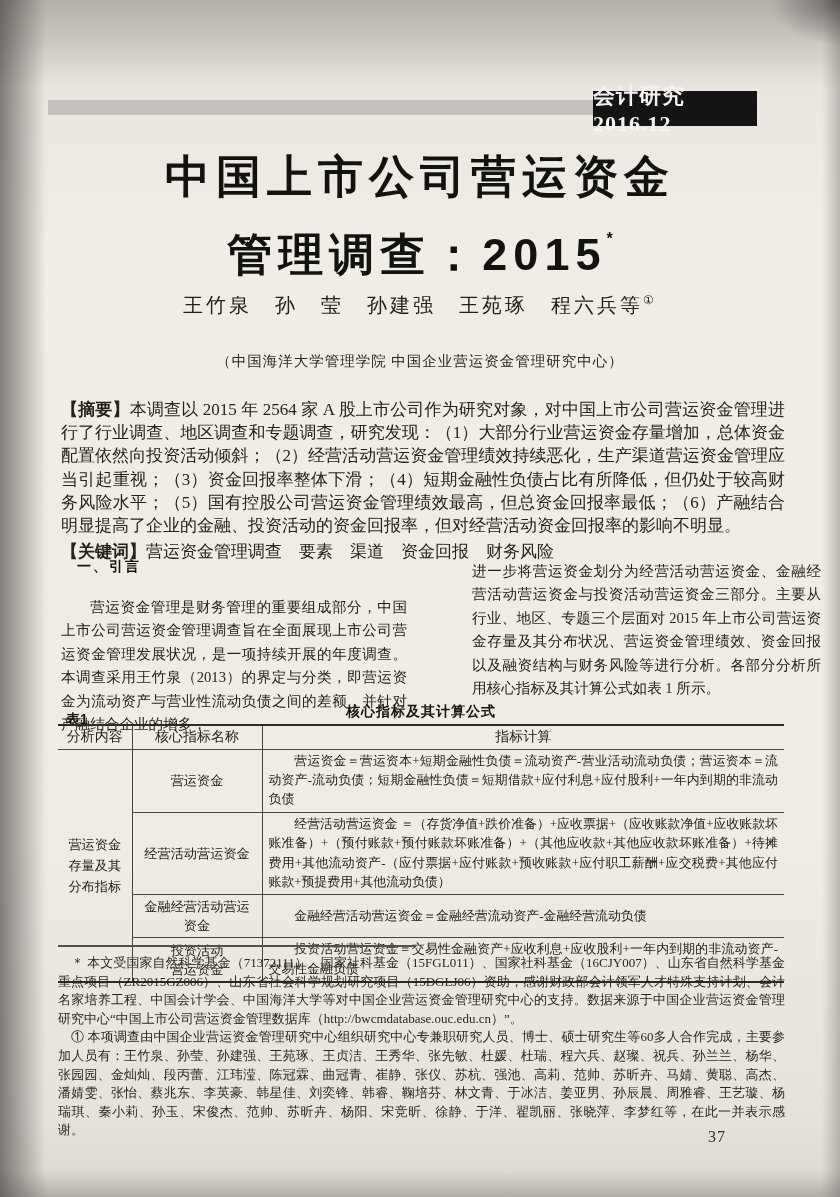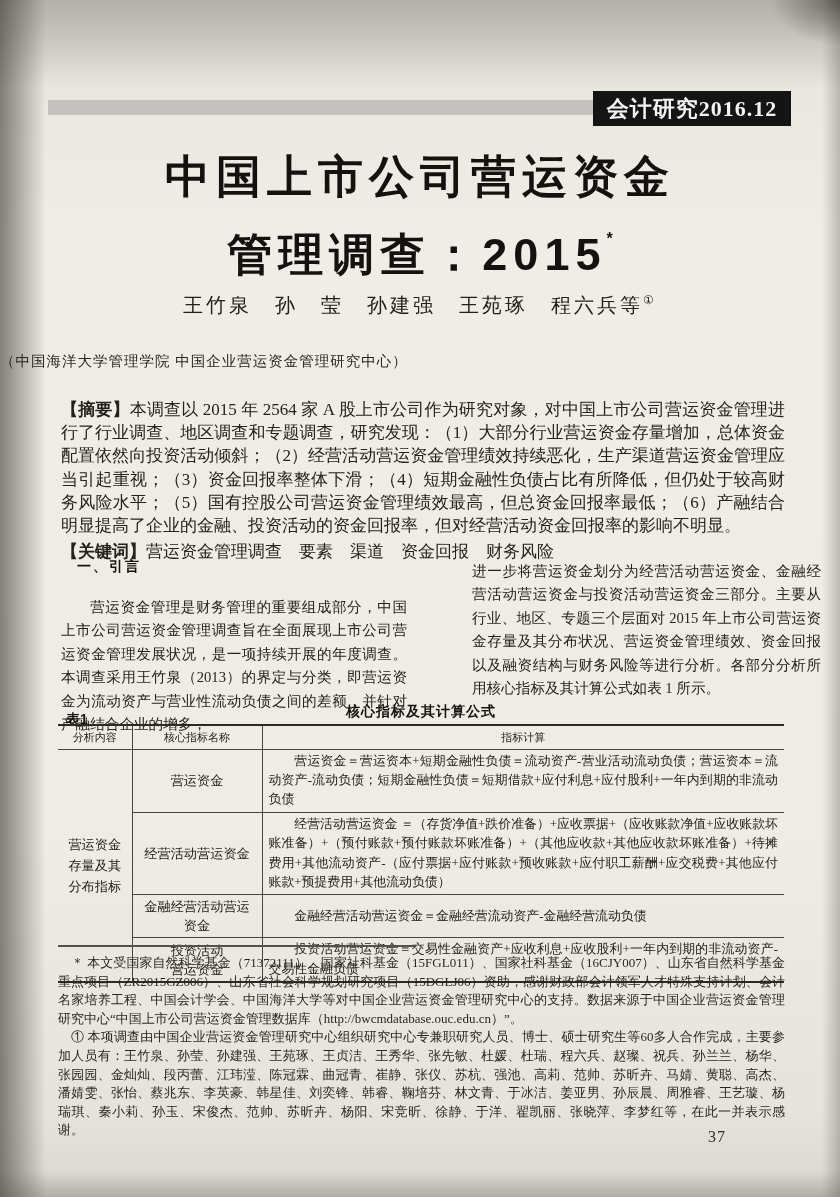--- a/index.html
+++ b/index.html
@@ -26,21 +26,21 @@
                    background: linear-gradient(0deg, rgba(70,65,60,.28), rgba(70,65,60,0)); }
   .corner-tr { position:absolute; right:0; top:0; width:70px; height:46px;
                background: radial-gradient(ellipse at top right, rgba(30,28,25,.5), rgba(30,28,25,0) 70%); }
 
   
   .header-rule {
     position:absolute; left:48px; top:100px; width:546px; height:15px;
     background:#c3c2be;
   }
   .journal-badge {
-    position:absolute; left:593px; top:91px; width:198px; height:35px;
+    position:absolute; left:593px; top:91px; width:164px; height:35px;
     background:#141414; color:#f4f3f1;
     display:flex; align-items:center; justify-content:center;
     font-family:"Liberation Serif", serif;
     font-size:22px; font-weight:700; letter-spacing:1px;
   }
 
   
   .title {
     position:absolute; left:0; top:146px; width:100%;
     text-align:center;
@@ -51,21 +51,21 @@
   .title sup { font-size:16px; letter-spacing:0; vertical-align: 26px; }
 
   .authors {
     position:absolute; left:0; top:292px; width:100%;
     text-align:center; font-size:20px; letter-spacing:3px; color:#23201b;
   }
   .authors sup { font-size:12px; }
 
   .affiliation {
     position:absolute; left:0; top:352px; width:100%;
-    text-align:left; font-size:14.5px; letter-spacing:1px; color:#2a2722;
+    text-align:center; font-size:14.5px; letter-spacing:1px; color:#2a2722;
   }
 
   
   .abstract-block {
     position:absolute; left:61px; top:398px; width:724px;
     font-size:17px; line-height:23.2px; text-align:justify; color:#25221c;
   }
   .abstract-block .lbl { font-family:"Liberation Sans", sans-serif; font-weight:900; }
   .keywords-line { margin-top:3px; }
 
@@ -99,21 +99,21 @@
     border-bottom:2.5px solid #2d2a26;
   }
   table.core th, table.core td {
     border:1px solid #4a463f;
     border-left:none; border-right:1px solid #4a463f;
     padding:2px 6px;
     vertical-align:middle;
   }
   table.core th:last-child, table.core td:last-child { border-right:none; }
   table.core th {
-    font-weight:400; text-align:center; height:24px; font-size:11px;
+    font-weight:400; text-align:center; height:24px; font-size:14px;
   }
   td.group-cell {
     width:74px; text-align:center; white-space:pre-line; line-height:21px;
     font-size:13.2px;
   }
   td.name-cell {
     width:130px; text-align:center; white-space:pre-line; line-height:19px;
     font-size:13.2px;
   }
   td.formula-cell {

